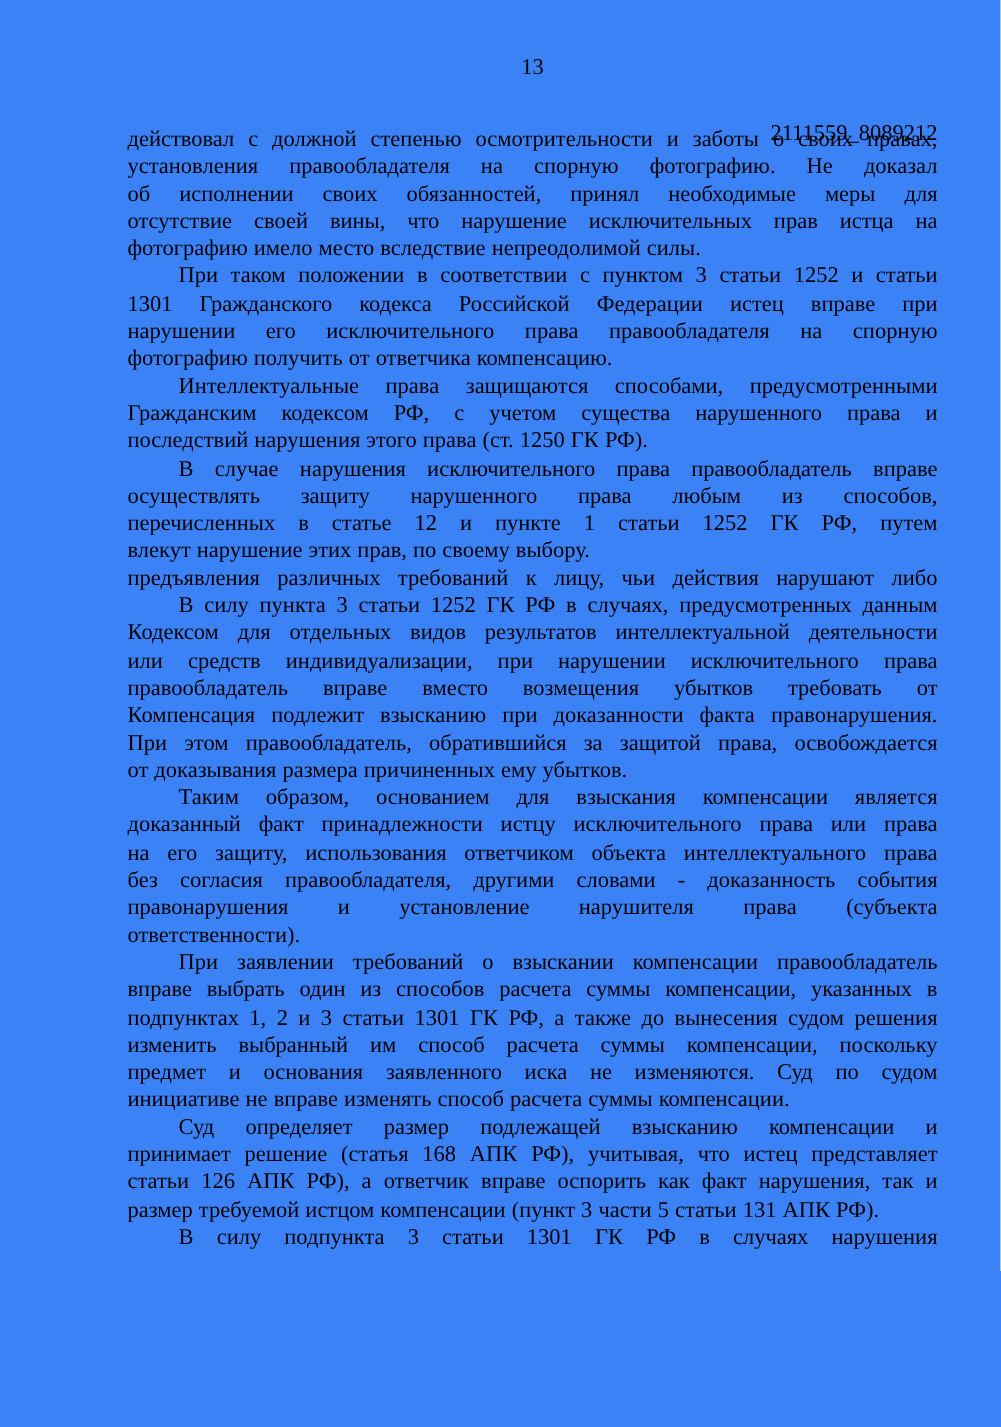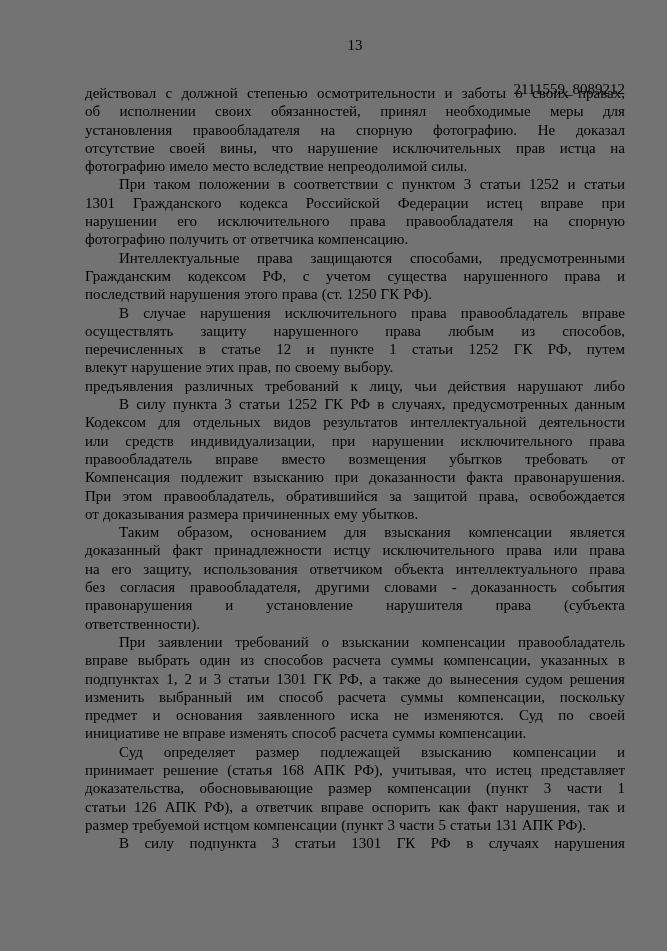--- a/index.html
+++ b/index.html
@@ -4,21 +4,21 @@
 <style>
   html, body {
     margin: 0;
     padding: 0;
     background: #ffffff;
   }
   .page {
     position: relative;
     width: 667px;
     height: 951px;
-    background: #737373;
+    background: #3b82f6;
     color: #000000;
     font-family: "Liberation Serif", "DejaVu Serif", serif;
     overflow: hidden;
   }
   .header {
     position: absolute;
     left: 85px;
     top: 36px;
     width: 540px;
     height: 19px;
@@ -66,22 +66,22 @@
 <body>
 
 <div class="page">
   <div class="header">
     <span class="page-num">13</span>
     <span class="doc-id">2111559_8089212</span>
   </div>
   <div class="body-text" id="doc-body">
       <div class="paragraph">
         <div class="line">действовал с должной степенью осмотрительности и заботы о своих правах,</div>
+        <div class="line">установления правообладателя на спорную фотографию. Не доказал</div>
         <div class="line">об исполнении своих обязанностей, принял необходимые меры для</div>
-        <div class="line">установления правообладателя на спорную фотографию. Не доказал</div>
         <div class="line">отсутствие своей вины, что нарушение исключительных прав истца на</div>
         <div class="line last">фотографию имело место вследствие непреодолимой силы.</div>
       </div>
       <div class="paragraph">
         <div class="line indent">При таком положении в соответствии с пунктом 3 статьи 1252 и статьи</div>
         <div class="line">1301 Гражданского кодекса Российской Федерации истец вправе при</div>
         <div class="line">нарушении его исключительного права правообладателя на спорную</div>
         <div class="line last">фотографию получить от ответчика компенсацию.</div>
       </div>
       <div class="paragraph">
@@ -111,27 +111,26 @@
         <div class="line">на его защиту, использования ответчиком объекта интеллектуального права</div>
         <div class="line">без согласия правообладателя, другими словами - доказанность события</div>
         <div class="line">правонарушения и установление нарушителя права (субъекта</div>
         <div class="line last">ответственности).</div>
       </div>
       <div class="paragraph">
         <div class="line indent">При заявлении требований о взыскании компенсации правообладатель</div>
         <div class="line">вправе выбрать один из способов расчета суммы компенсации, указанных в</div>
         <div class="line">подпунктах 1, 2 и 3 статьи 1301 ГК РФ, а также до вынесения судом решения</div>
         <div class="line">изменить выбранный им способ расчета суммы компенсации, поскольку</div>
-        <div class="line">предмет и основания заявленного иска не изменяются. Суд по своей</div>
+        <div class="line">предмет и основания заявленного иска не изменяются. Суд по судом</div>
         <div class="line last">инициативе не вправе изменять способ расчета суммы компенсации.</div>
       </div>
       <div class="paragraph">
         <div class="line indent">Суд определяет размер подлежащей взысканию компенсации и</div>
         <div class="line">принимает решение (статья 168 АПК РФ), учитывая, что истец представляет</div>
-        <div class="line">доказательства, обосновывающие размер компенсации (пункт 3 части 1</div>
         <div class="line">статьи 126 АПК РФ), а ответчик вправе оспорить как факт нарушения, так и</div>
         <div class="line last">размер требуемой истцом компенсации (пункт 3 части 5 статьи 131 АПК РФ).</div>
       </div>
       <div class="paragraph">
         <div class="line indent">В силу подпункта 3 статьи 1301 ГК РФ в случаях нарушения</div>
       </div>
     </div>
 </div>
 
 </body></html>

